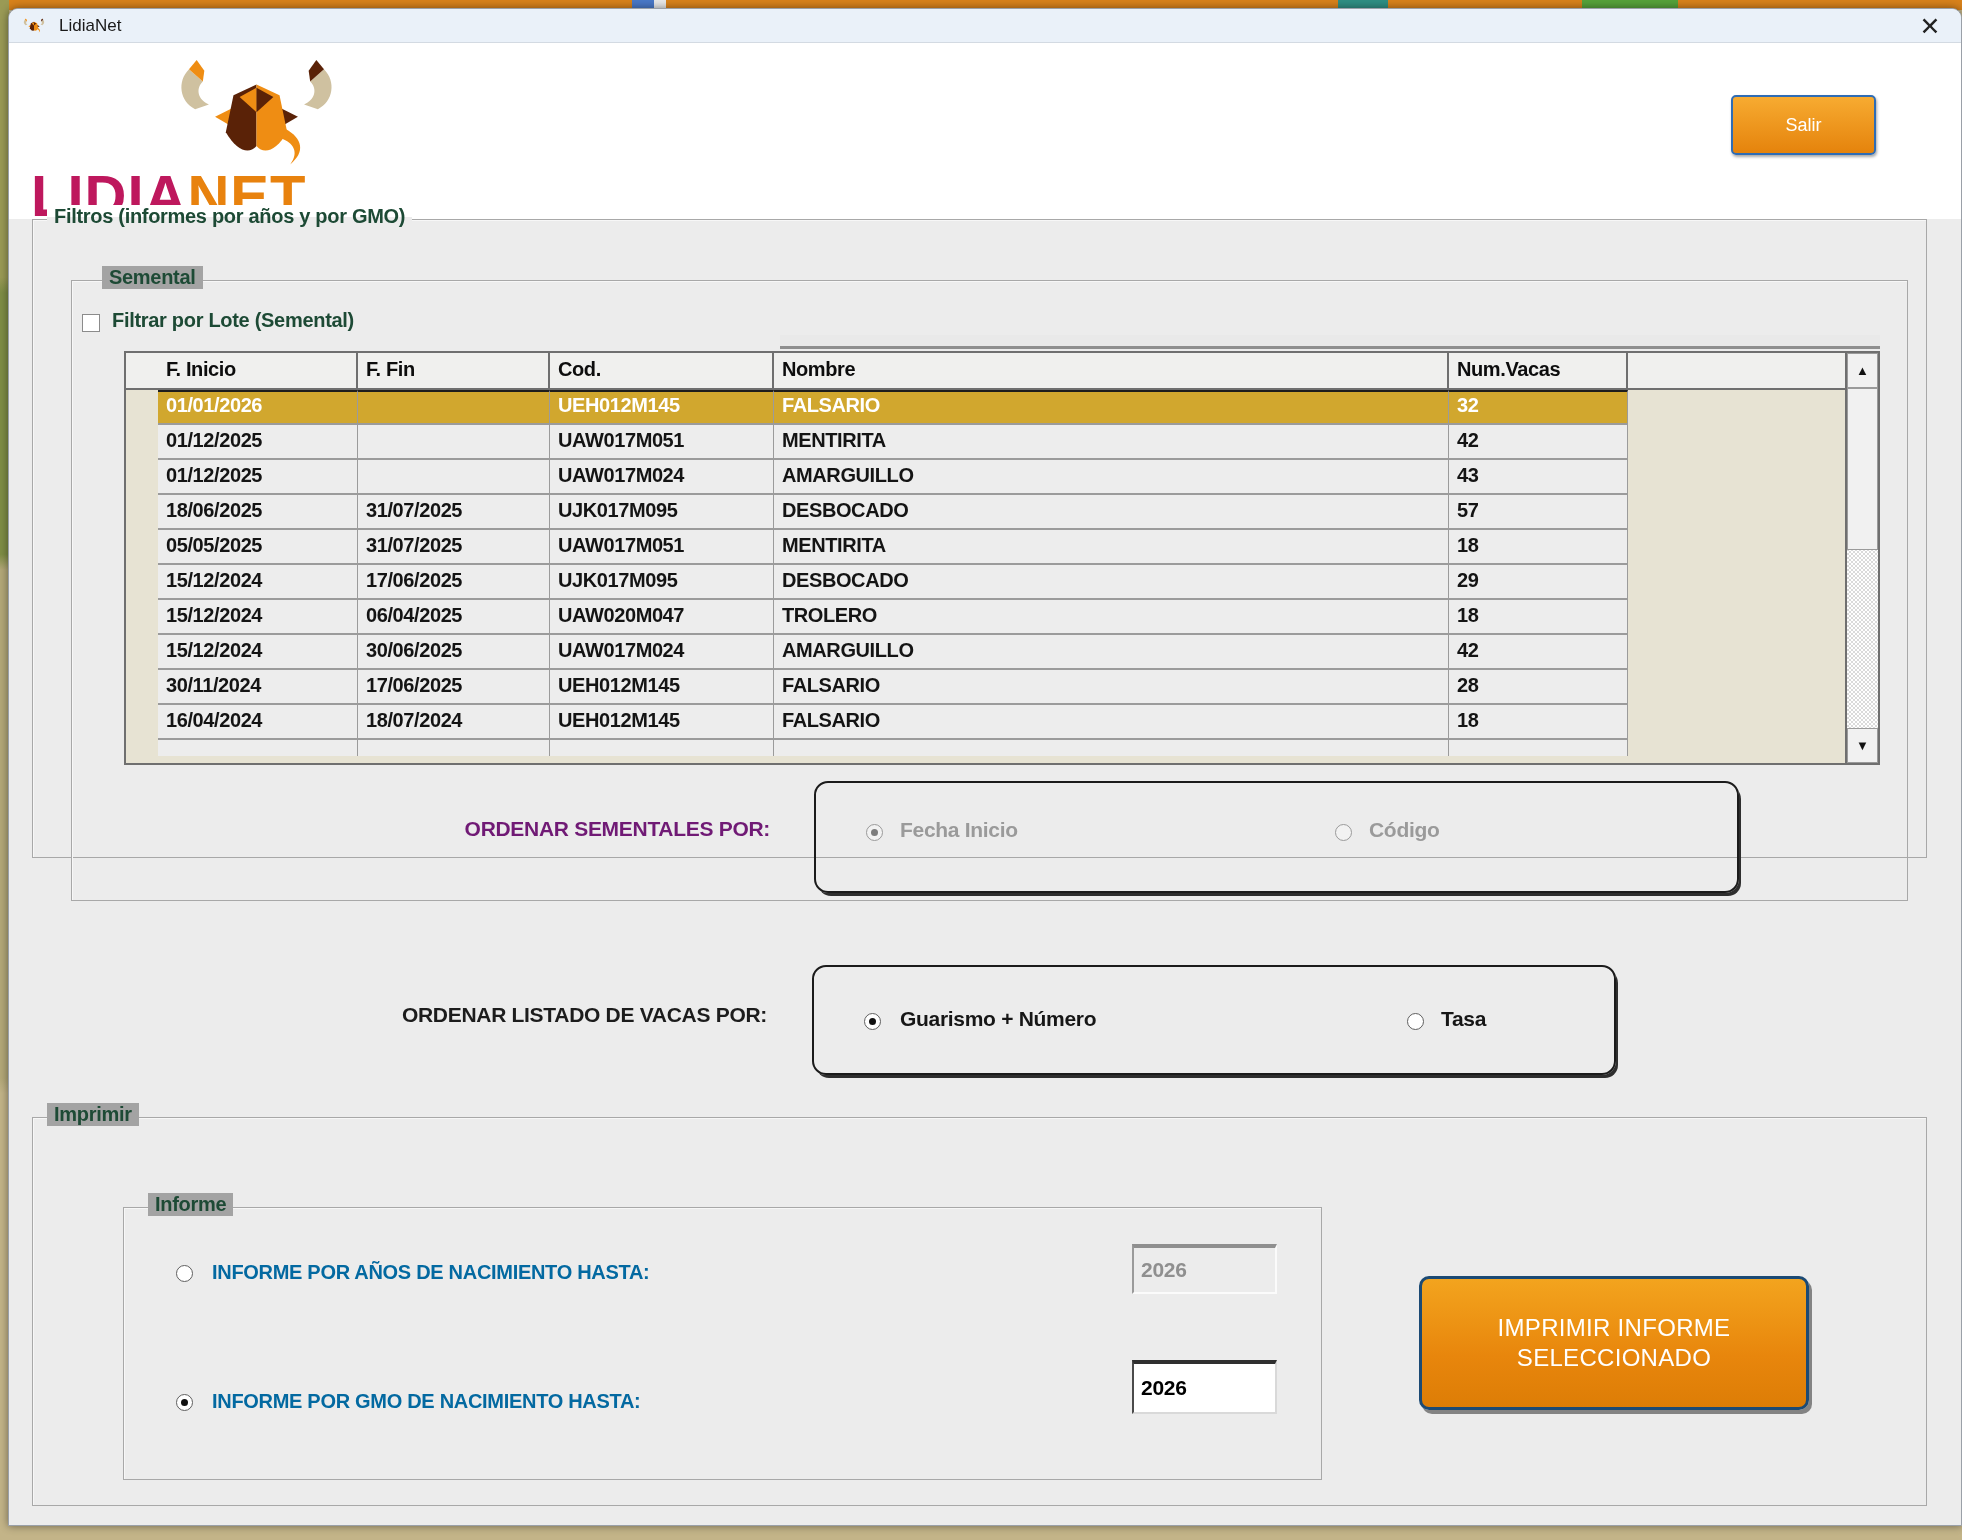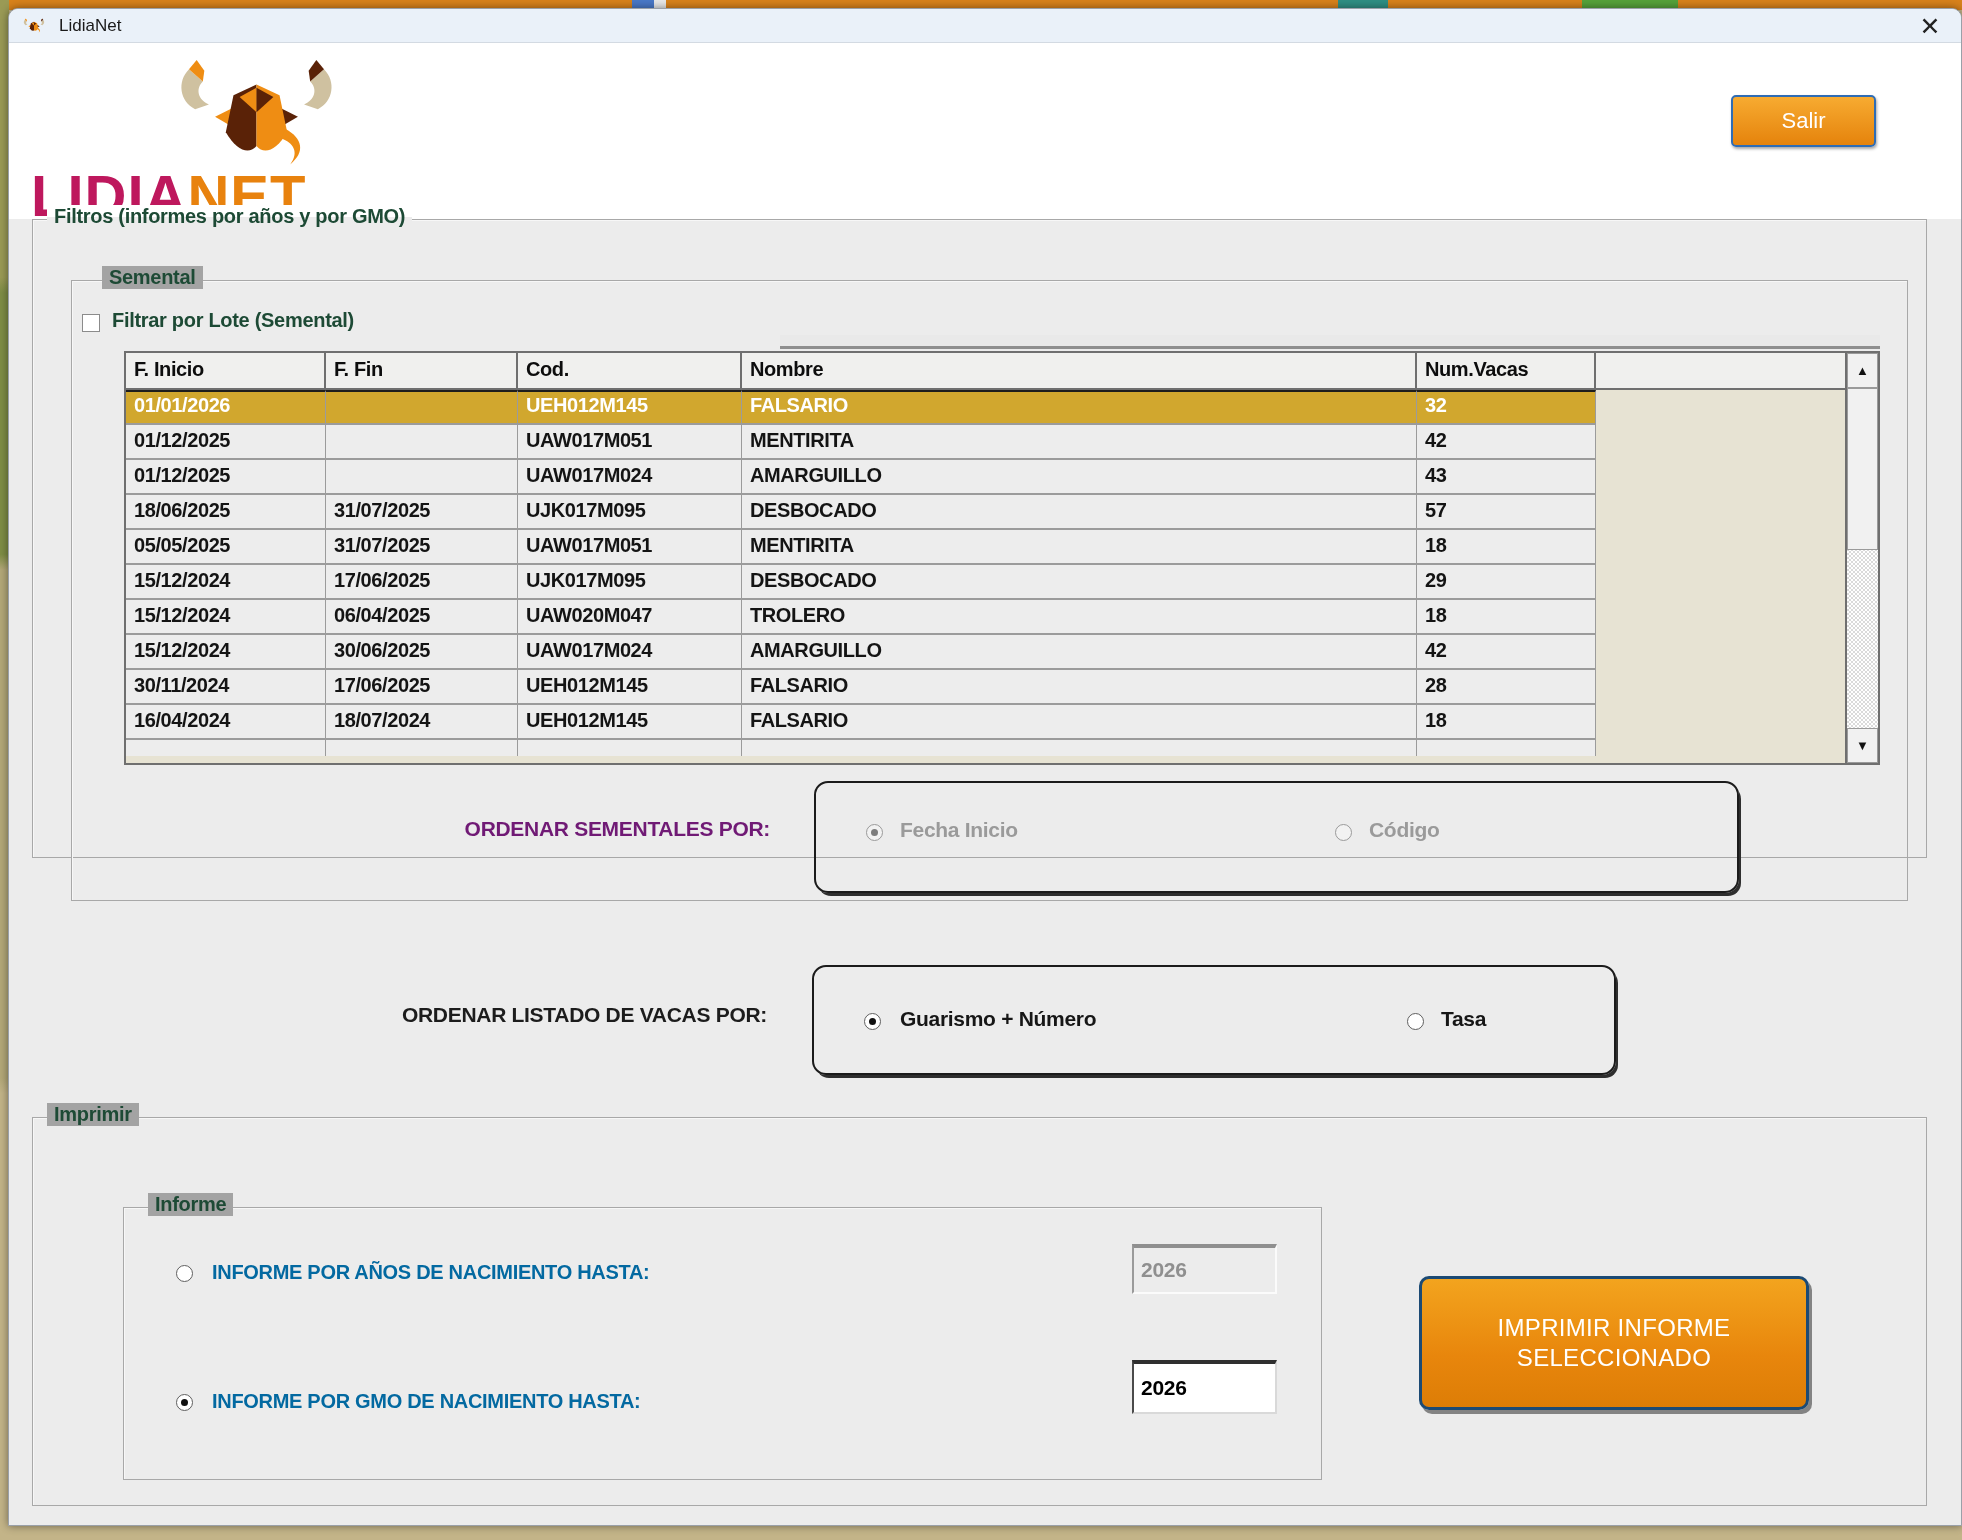--- a/index.html
+++ b/index.html
@@ -22,23 +22,23 @@
   .titlebar .title { margin-left:13px; font-size:17px; color:#1a1a1a; }
   .closebtn { position:absolute; right:16px; top:1px; font-size:25px; color:#222; width:34px; height:32px;
     text-align:center; line-height:32px; cursor:default; }
 
   
   .logo-bull { position:absolute; left:150px; top:48px; width:195px; height:112px; }
   .logo-text { position:absolute; left:22px; top:156px; font-size:58px; font-weight:bold; letter-spacing:1px; line-height:62px; }
   .logo-text .p1 { color:#be185d; }
   .logo-text .p2 { color:#e8820e; }
 
-  .btn-salir { position:absolute; left:1722px; top:86px; width:145px; height:52px;
+  .btn-salir { position:absolute; left:1722px; top:86px; width:145px; height:60px;
     background:linear-gradient(180deg,#f7ab31,#e5830c); border:2px solid #2e6cb5; border-radius:5px;
-    color:#fff; font-size:22px; font-family:"Liberation Sans",sans-serif; box-shadow:1px 2px 3px rgba(0,0,0,.35); }
+    color:#fff; font-size:18px; font-family:"Liberation Sans",sans-serif; box-shadow:1px 2px 3px rgba(0,0,0,.35); }
 
   
   .groupbox { position:absolute; border:1px solid #a8a8a8; box-shadow:inset 1px 1px 0 #f7f7f7; }
   .gb-label { position:absolute; top:-15px; padding:0 7px; font-size:20px; font-weight:bold;
     color:#1d4a35; letter-spacing:-0.3px; background:#a3a3a3; white-space:nowrap; }
   .gb-label.split { background:linear-gradient(#ffffff 0 52%, #ececec 52% 100%); }
 
   .gb-filtros  { left:23px;  top:210px;  width:1895px; height:639px; }
   .gb-semental { left:38px;  top:60px;   width:1837px; height:621px; }
   .gb-imprimir { left:23px;  top:1108px; width:1895px; height:389px; }
@@ -50,21 +50,21 @@
 
   .prehdr { position:absolute; left:708px; top:54px; width:1100px; height:14px; background:#e9e9e9; border-bottom:3px solid #8f8f8f; }
 
   
   .grid { position:absolute; left:52px; top:70px; width:1756px; height:414px; border:2px solid #6f6f6f;
     background:#e7e3d3; display:flex; }
   .grid-content { width:1719px; display:flex; flex-direction:column; }
   .grid-header { display:flex; height:37px; background:#f0f0ee; border-bottom:2px solid #6f6f6f; }
   .hcell { font-size:20px; font-weight:bold; color:#0d0d0d; letter-spacing:-0.4px; padding:5px 0 0 8px;
     border-right:2px solid #6f6f6f; }
-  .c0{width:200px;} .c1{width:192px;} .c2{width:224px;} .c3{width:675px;} .c4{width:179px;}
+  .c0{width:200px;margin-left:32px;} .c1{width:192px;} .c2{width:224px;} .c3{width:675px;} .c4{width:179px;}
   .hfill { flex:1; }
   .grid-body { flex:1; display:flex; flex-direction:column; background:#e7e3d3; }
   .trow { display:flex; height:35px; background:transparent; }
   .trow .cell { font-size:20px; font-weight:bold; color:#141414; letter-spacing:-0.4px; padding:4px 0 0 8px;
     border-right:1px solid #9b9b9b; border-bottom:2px solid #9b9b9b; background:#ededed; overflow:hidden; white-space:nowrap; }
   .trow.selected .cell { background:#d1a72e; color:#ffffff; border-top:2px solid #1d1d1d; padding-top:2px; }
   .trow.partial { height:16px; overflow:hidden; }
   .trow.partial .cell { border-bottom:none; }
 
   

